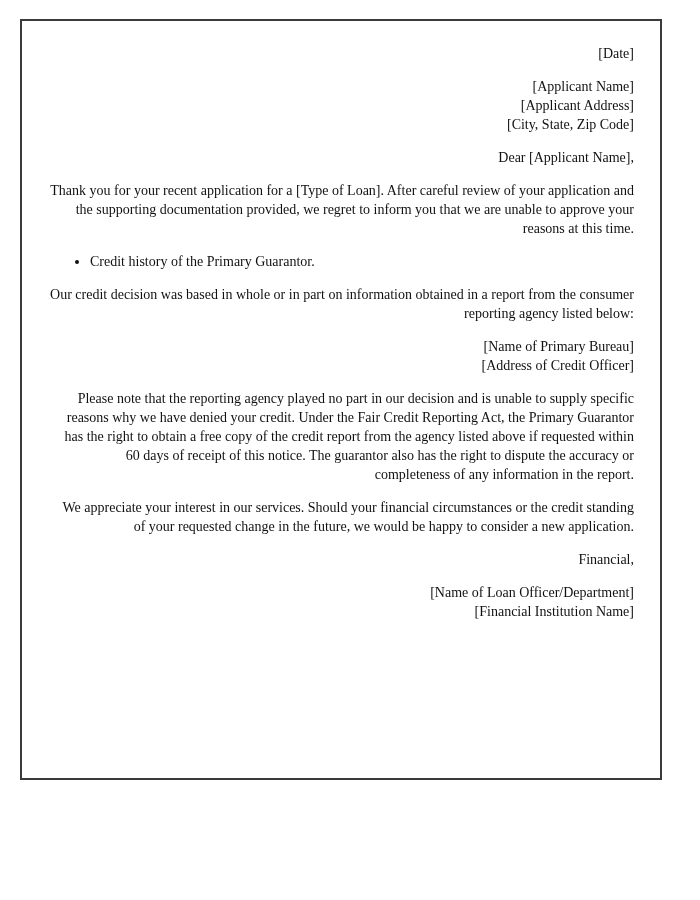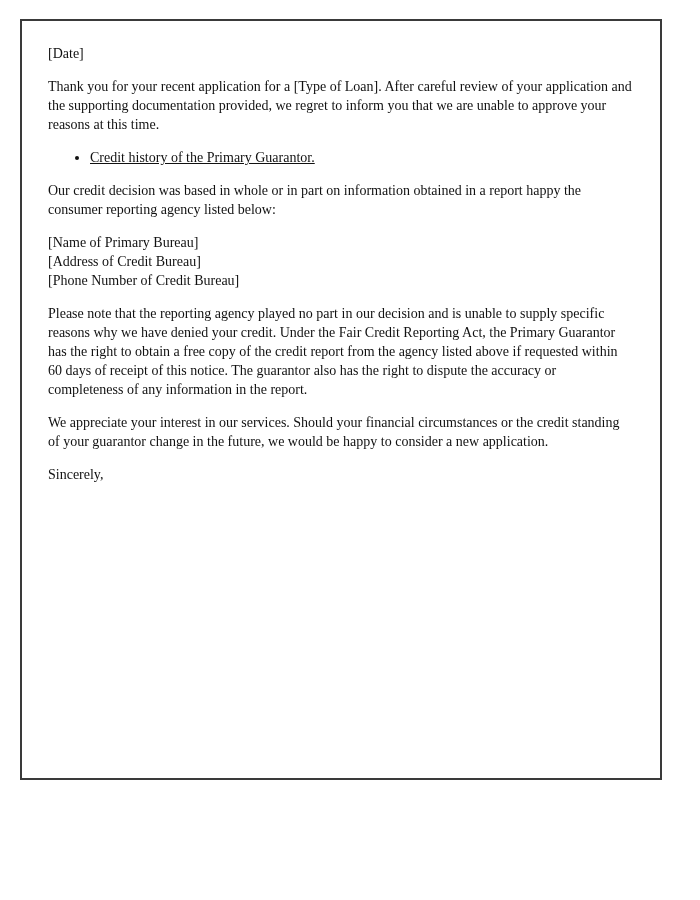--- a/index.html
+++ b/index.html
@@ -29,57 +29,66 @@
     background: var(--page-background);
     padding: 23px 26px;
     color: var(--text);
     font-size: 14px;
     line-height: 19px;
     overflow: hidden;
   }
   .block {
     margin: 0 0 14px 0;
     padding: 0;
+    text-align: right;
   }
   ul.reasons {
     margin: 0 0 14px 0;
     padding: 0 0 0 42px;
     list-style-type: disc;
-    text-decoration: underline;
   }
   ul.reasons li {
     margin: 0;
     padding: 0;
   }
 </style>
 </head>
 <body>
 
 <div class="letter">
 
   <p class="block">[Date]</p>
 
+  <div class="block">
+    <div>[Applicant Name]</div>
+    <div>[Applicant Address]</div>
+    <div>[City, State, Zip Code]</div>
+  </div>
 
 
+  <p class="block">Dear [Applicant Name],</p>
 
   <p class="block">Thank you for your recent application for a [Type of Loan]. After careful review of your application and the supporting documentation provided, we regret to inform you that we are unable to approve your reasons at this time.</p>
 
 
   <ul class="reasons">
     <li>Credit history of the Primary Guarantor.</li>
   </ul>
 
-  <p class="block">Our credit decision was based in whole or in part on information obtained in a report happy the consumer reporting agency listed below:</p>
+  <p class="block">Our credit decision was based in whole or in part on information obtained in a report from the consumer reporting agency listed below:</p>
 
   <div class="block">
     <div>[Name of Primary Bureau]</div>
-    <div>[Address of Credit Bureau]</div>
-    <div>[Phone Number of Credit Bureau]</div>
+    <div>[Address of Credit Officer]</div>
   </div>
 
   <p class="block">Please note that the reporting agency played no part in our decision and is unable to supply specific reasons why we have denied your credit. Under the Fair Credit Reporting Act, the Primary Guarantor has the right to obtain a free copy of the credit report from the agency listed above if requested within 60 days of receipt of this notice. The guarantor also has the right to dispute the accuracy or completeness of any information in the report.</p>
 
-  <p class="block">We appreciate your interest in our services. Should your financial circumstances or the credit standing of your guarantor change in the future, we would be happy to consider a new application.</p>
+  <p class="block">We appreciate your interest in our services. Should your financial circumstances or the credit standing of your requested change in the future, we would be happy to consider a new application.</p>
 
-  <p class="block">Sincerely,</p>
+  <p class="block">Financial,</p>
 
+  <div class="block">
+    <div>[Name of Loan Officer/Department]</div>
+    <div>[Financial Institution Name]</div>
+  </div>
 
 </div>
 
 </body></html>

